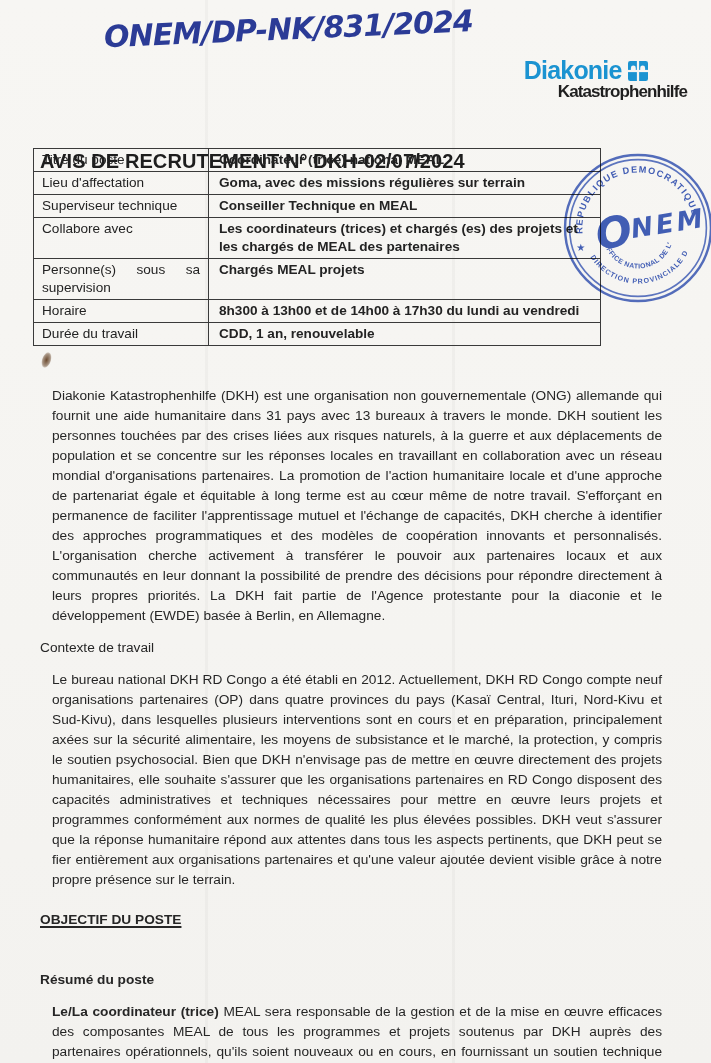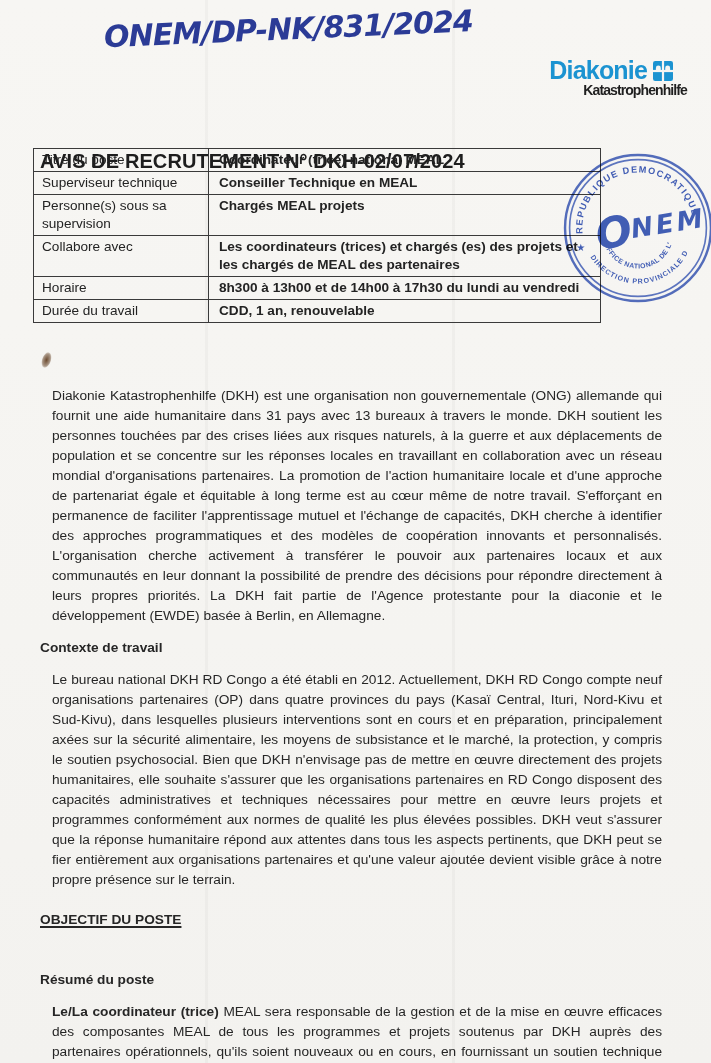--- a/index.html
+++ b/index.html
@@ -12,38 +12,38 @@
   .smudge{position:absolute;left:42px;top:352px;width:9px;height:16px;border-radius:50%;
     background:radial-gradient(ellipse at center,#6b4a2f 0%,rgba(107,74,47,0.55) 55%,rgba(107,74,47,0) 80%);
     transform:rotate(18deg);}
   
   .handwritten{position:absolute;left:100px;top:2px;width:390px;height:56px;}
   
   .logo{position:absolute;right:24px;top:56px;text-align:right;}
   .logo-row{display:flex;align-items:center;gap:6px;}
   .logo-brand{font-size:25px;font-weight:700;color:#1b93d1;letter-spacing:-0.8px;}
   .logo-icon{display:inline-block;width:20px;height:20px;color:#1b93d1;margin-top:1px;}
-  .logo-sub{font-size:14px;font-weight:700;color:#1f1f1f;letter-spacing:-0.9px;margin-top:-3px;margin-left:34px;}
+  .logo-sub{font-size:17px;font-weight:700;color:#1f1f1f;letter-spacing:-0.9px;margin-top:-3px;margin-left:34px;}
   
   .doc-title{position:absolute;left:40px;top:110px;font-size:20px;font-weight:700;color:#1d1d1d;letter-spacing:0.1px;margin-top:40px;}
   
   .info-table{position:absolute;left:33px;top:148px;width:568px;border-collapse:collapse;
     font-size:13.6px;line-height:18px;color:#232323;}
   .info-table td{border:1.6px solid #3a3a3a;padding:2px 8px;vertical-align:top;}
   .info-table td.cell-label{width:158px;}
   .info-table td.cell-value{font-weight:700;padding-left:10px;}
   .info-table tr:nth-child(5) td.cell-label{text-align:justify;}
   
   .stamp{position:absolute;left:562px;top:152px;width:152px;height:152px;
     mix-blend-mode:multiply;opacity:0.92;color:#3353b8;z-index:5;pointer-events:none;}
   
   .body-text{position:absolute;left:40px;top:374px;width:634px;font-size:13.7px;
     line-height:20px;text-align:justify;color:#262626;}
   .body-text p{margin:12px;}
-  .h-bold{font-weight:700;}
+  .h-bold{font-weight:400;}
   .h-objectif{margin-top:20px;font-weight:700;text-decoration:underline;
     text-underline-offset:2px;text-decoration-thickness:1.5px;}
   .p-objectif{font-weight:700;}
   .h-resume{margin-top:40px;font-weight:700;}
   .p-resume{margin-top:26px;}
   .hand-text{font-family:"DejaVu Sans",sans-serif;font-style:italic;font-weight:600;
     letter-spacing:2px;fill:#2b3b96;}
   .stamp-arc{font-family:"Liberation Sans",sans-serif;font-weight:700;fill:currentColor;}
   .stamp-center{font-family:"DejaVu Sans",sans-serif;font-style:italic;font-weight:700;fill:currentColor;}
 </style>
@@ -84,30 +84,34 @@
     <colgroup>
         <col style="width:158px">
         <col>
       </colgroup>
     <tbody>
       <tr>
         <td class="cell-label">Titre du poste</td>
         <td class="cell-value">Coordinateur (trice) national MEAL</td>
       </tr>
       <tr>
+        <td class="cell-label">Lieu d'affectation</td>
+        <td class="cell-value">Goma, avec des missions régulières sur terrain</td>
+      </tr>
+      <tr>
         <td class="cell-label">Superviseur technique</td>
         <td class="cell-value">Conseiller Technique en MEAL</td>
       </tr>
       <tr>
+        <td class="cell-label">Collabore avec</td>
+        <td class="cell-value">Les coordinateurs (trices) et chargés (es) des projets et les chargés de MEAL des partenaires</td>
+      </tr>
+      <tr>
         <td class="cell-label">Personne(s) sous sa supervision</td>
         <td class="cell-value">Chargés MEAL projets</td>
-      </tr>
-      <tr>
-        <td class="cell-label">Collabore avec</td>
-        <td class="cell-value">Les coordinateurs (trices) et chargés (es) des projets et les chargés de MEAL des partenaires</td>
       </tr>
       <tr>
         <td class="cell-label">Horaire</td>
         <td class="cell-value">8h300 à 13h00 et de 14h00 à 17h30 du lundi au vendredi</td>
       </tr>
       <tr>
         <td class="cell-label">Durée du travail</td>
         <td class="cell-value">CDD, 1 an, renouvelable</td>
       </tr>
     </tbody>

